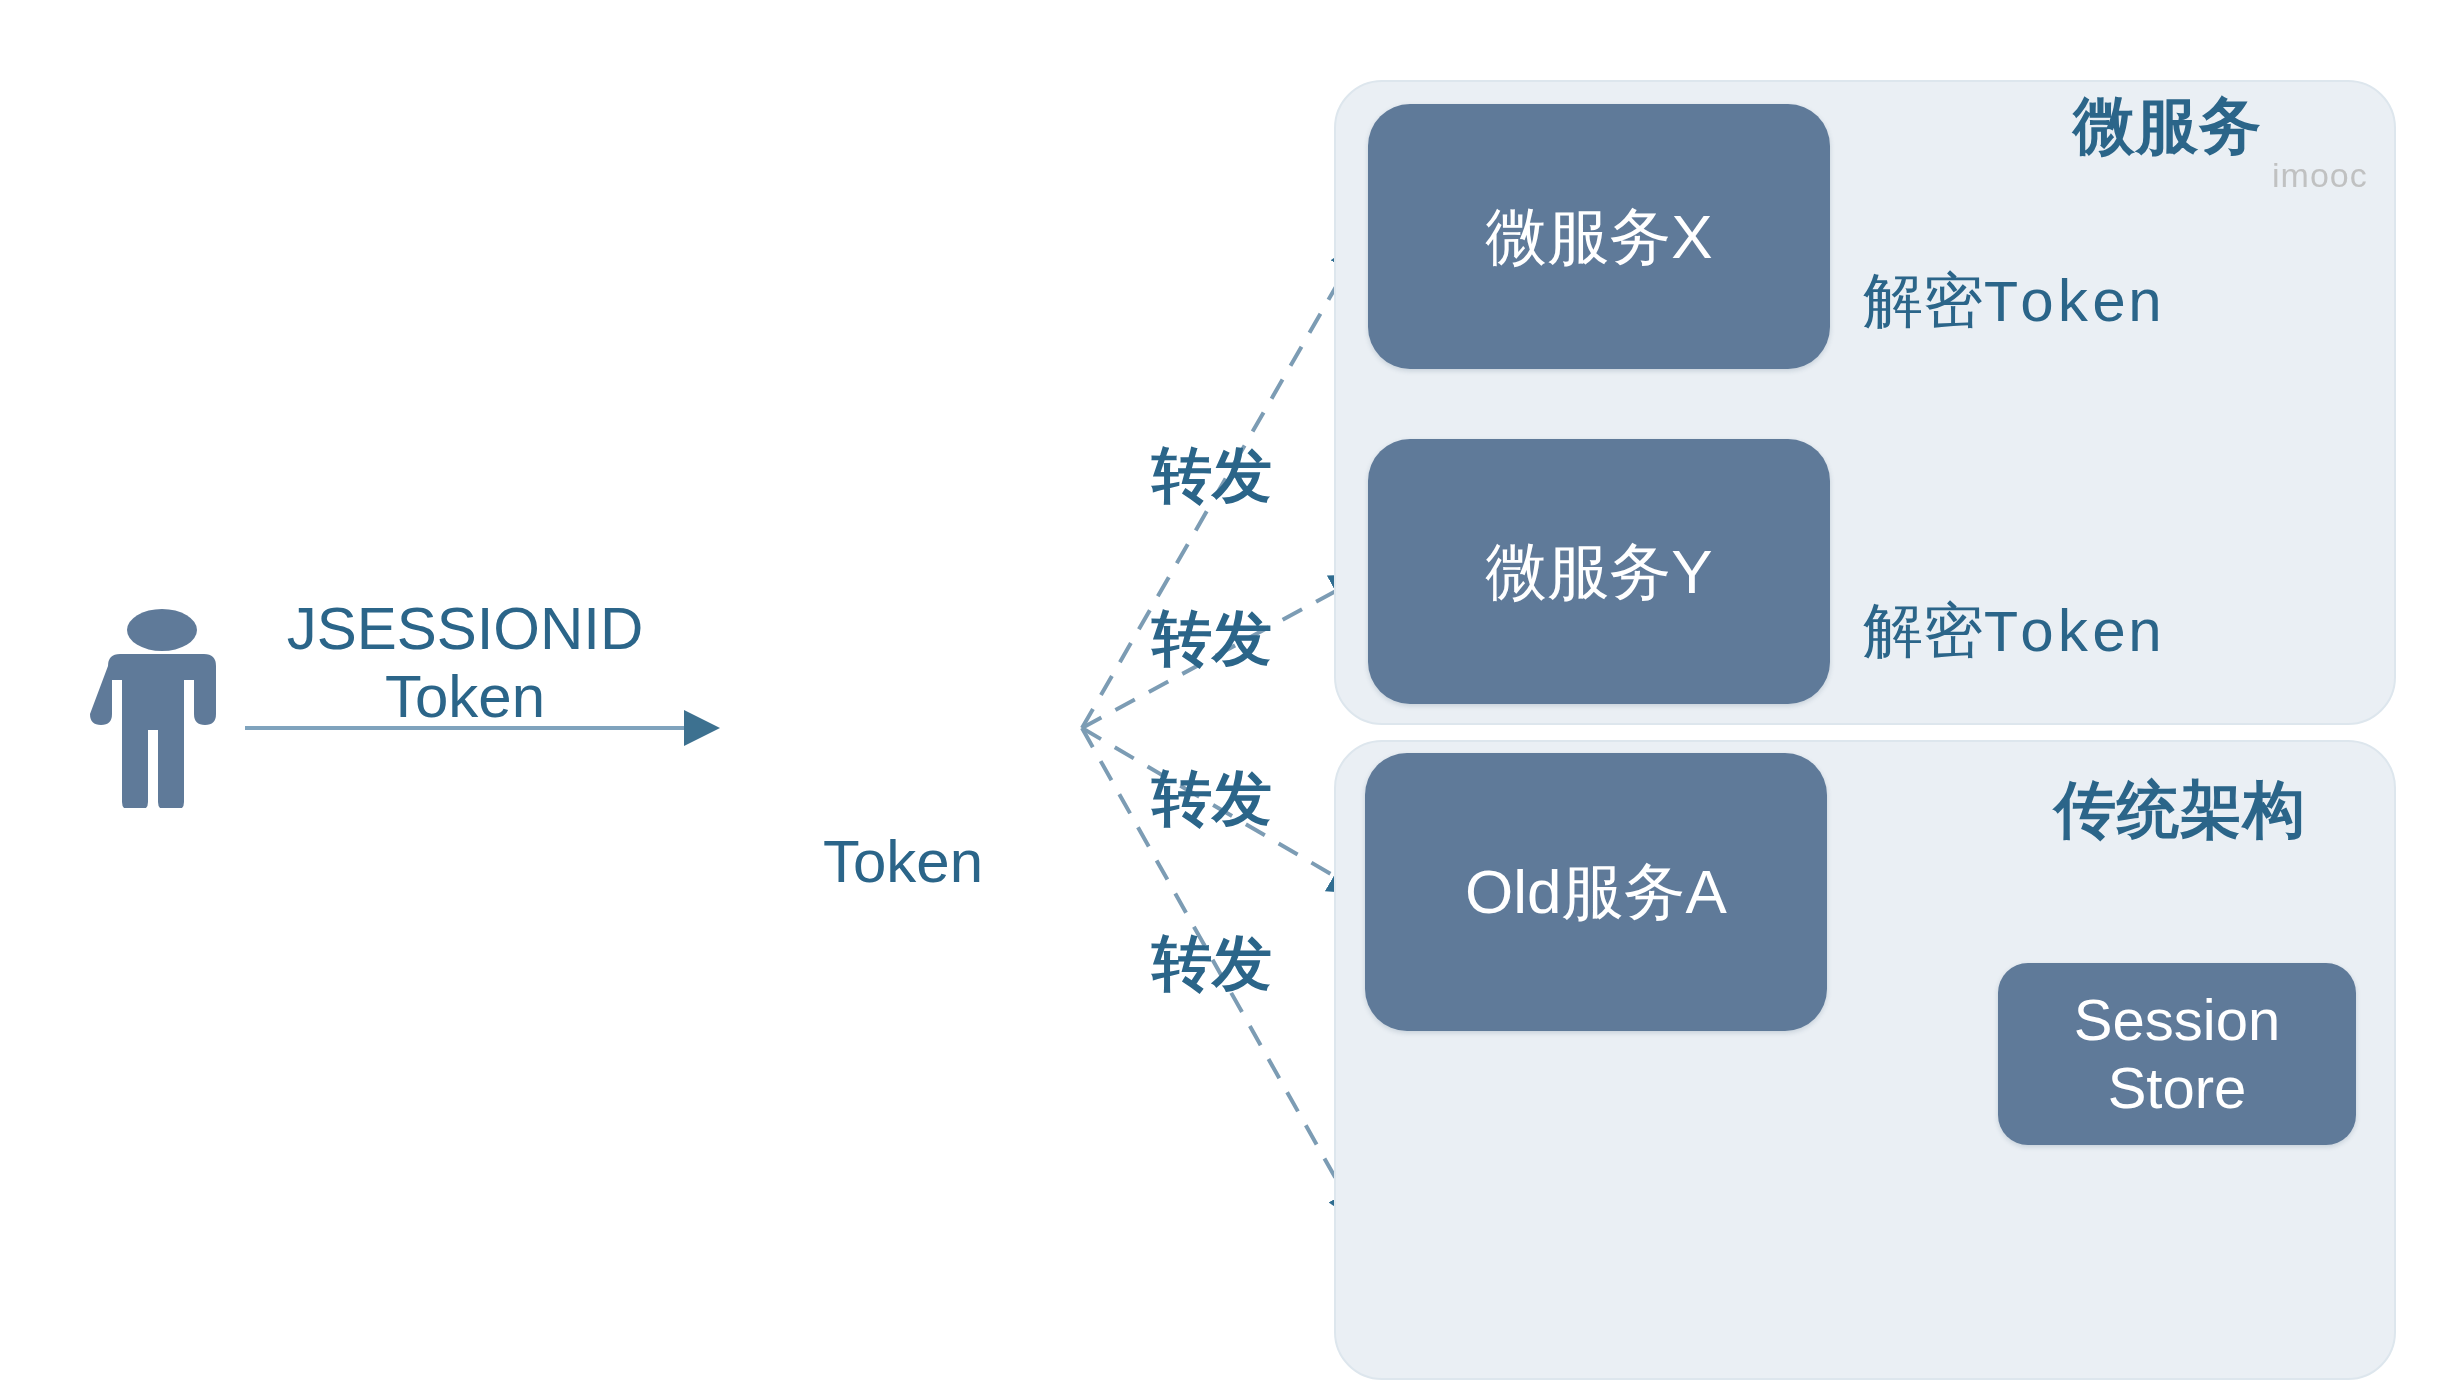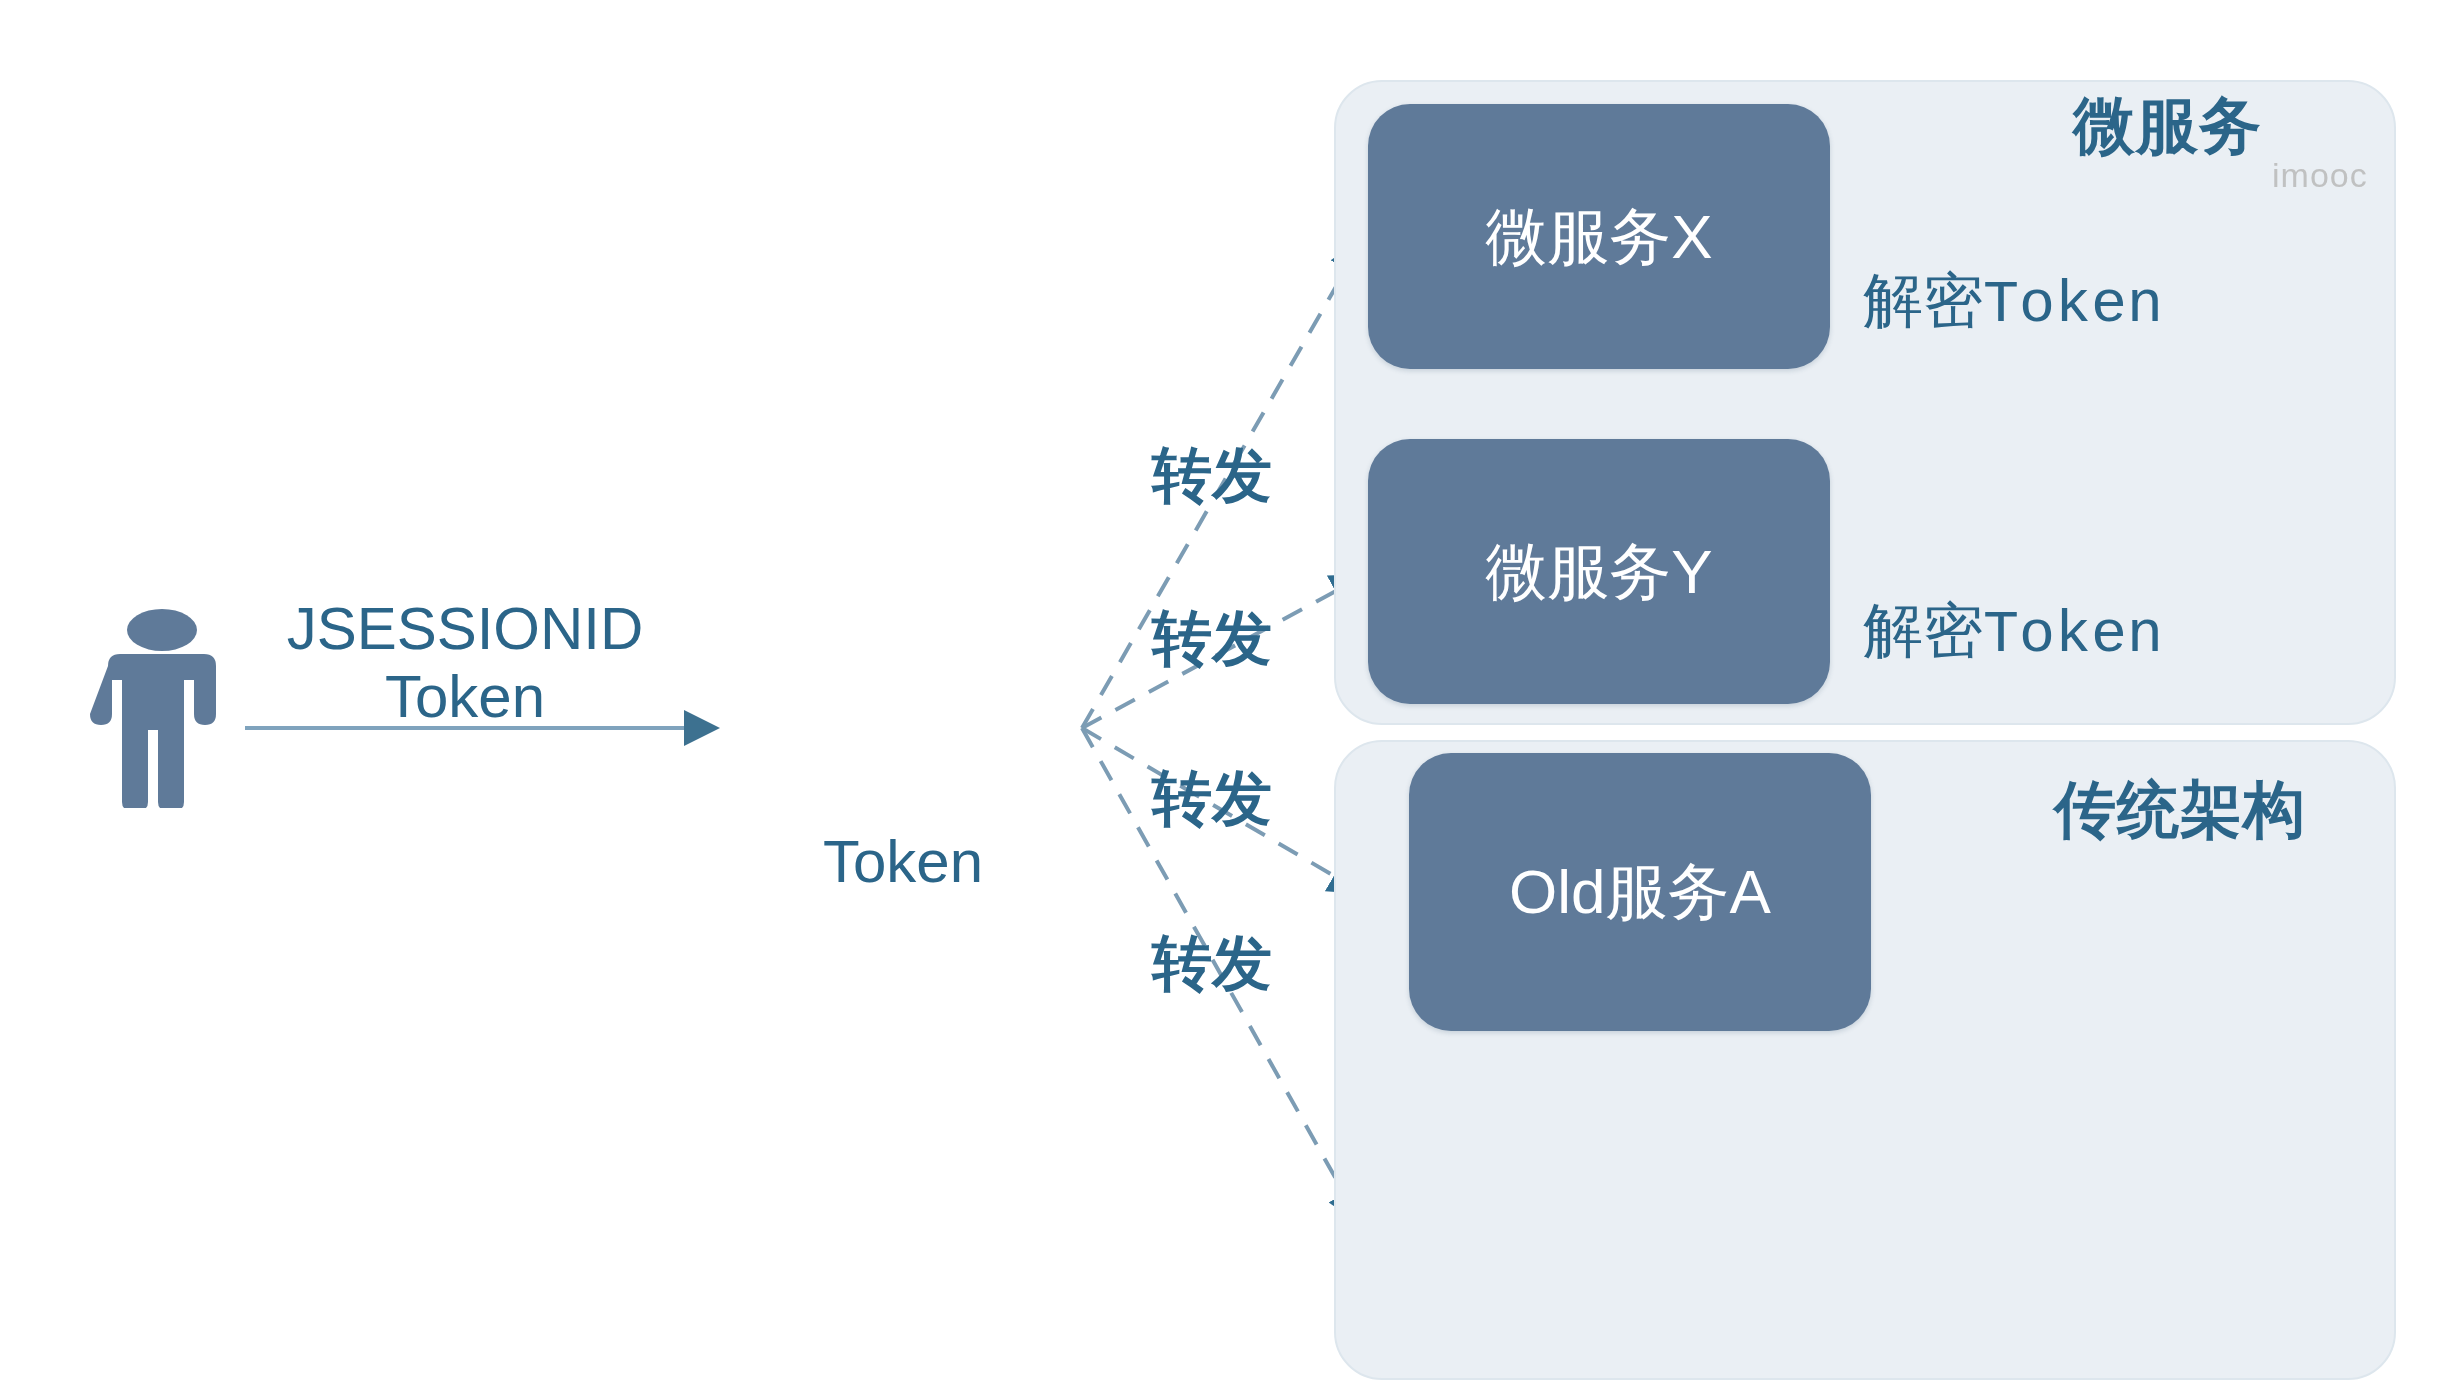--- a/index.html
+++ b/index.html
@@ -144,17 +144,19 @@
 
   <div class="node" style="left:1368px; top:104px; width:462px; height:265px;">微服务X</div>
   <div class="label note" style="left:1863px; top:272px;">解密Token</div>
 
   <div class="node" style="left:1368px; top:432px; width:462px; height:265px;margin-top:7px;">微服务Y</div>
   <div class="label note" style="left:1863px; top:602px;">解密Token</div>
 
   <div class="panel" style="left:1334px; top:740px; width:1062px; height:640px;"></div>
   <div class="panel-title" style="left:2054px; top:768px;text-align:right;">传统架构</div>
 
-  <div class="node" style="left:1365px; top:753px; width:462px; height:278px;margin-left:44px;">Old服务A</div>
+  <div class="node" style="left:1365px; top:753px; width:462px; height:278px;">Old服务A</div>
 
 
+  <div class="node store" style="left:1998px; top:963px; width:358px; height:182px;">Session
+Store</div>
 
 </div>
 
 </body></html>

